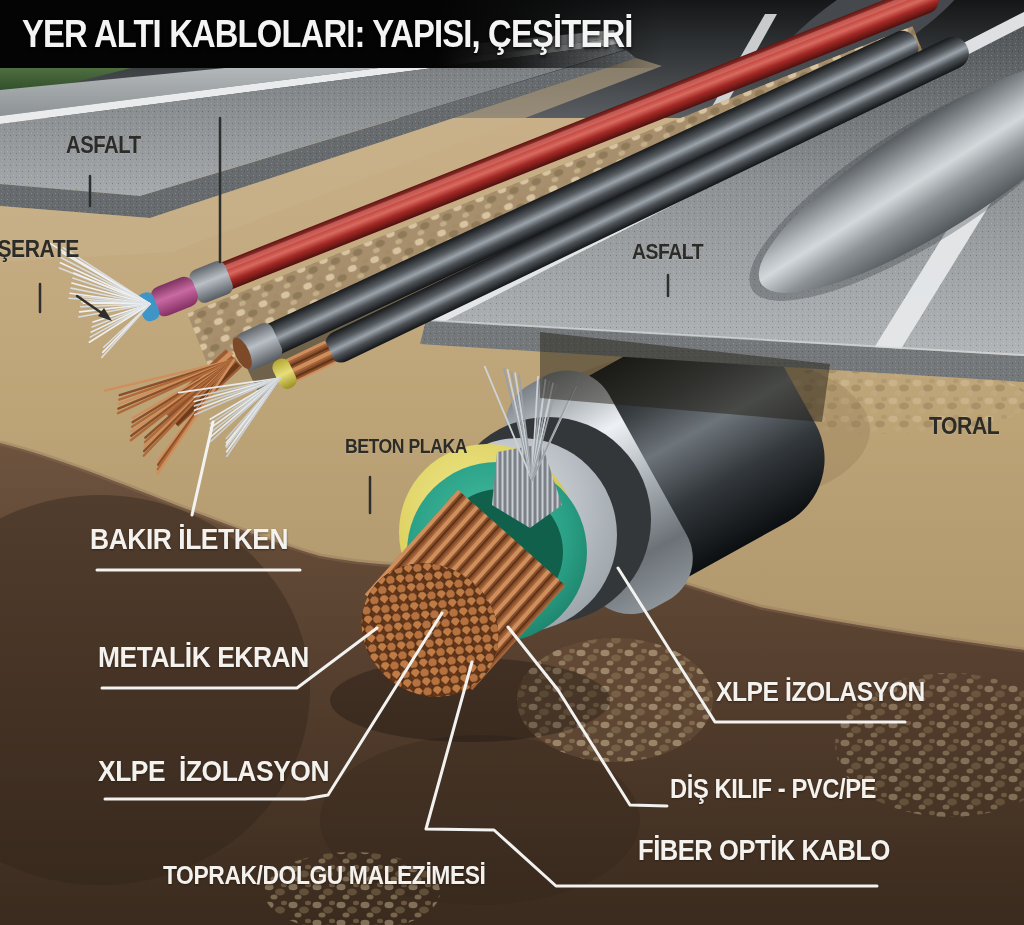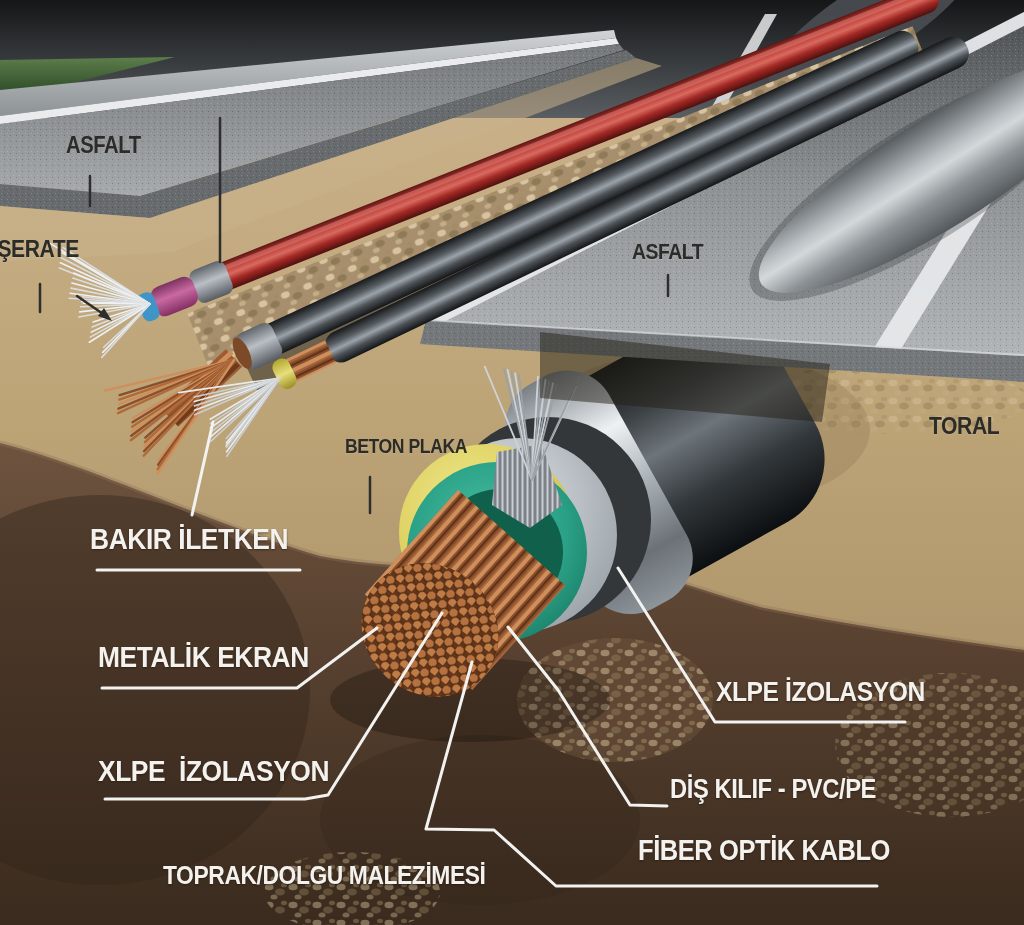--- a/index.html
+++ b/index.html
@@ -359,20 +359,23 @@
   <path d="M220,118 L220,262"></path>
   <path d="M90,176 L90,206"></path>
   <path d="M40,284 L40,312"></path>
   <path d="M77,296 L106,316"></path>
   <path d="M668,275 L668,296"></path>
   <path d="M370,477 L370,513"></path>
 </g>
 <polygon points="112,321 98,316 104,308" fill="#2e2e2c"></polygon>
 </svg>
 
+<div id="banner">
+  <div id="title">YER ALTI KABLOLARI: YAPISI, ÇEŞİTERİ</div>
+</div>
 
 <div class="lbld" style="left:66px;top:134px;font-size:23px">ASFALT</div>
 <div class="lbld" style="left:-8px;top:237px;font-size:24px">İŞERATE</div>
 <div class="lbld" style="left:632px;top:241px;font-size:22px">ASFALT</div>
 <div class="lbld" style="left:929px;top:414px;font-size:24px">TORAL</div>
 <div class="lbld" style="left:345px;top:436px;font-size:20px">BETON PLAKA</div>
 
 <div class="lbl" style="left:90px;top:524px;font-size:30px">BAKIR İLETKEN</div>
 <div class="lbl" style="left:98px;top:642px;font-size:30px">METALİK EKRAN</div>
 <div class="lbl" style="left:98px;top:756px;font-size:30px">XLPE  İZOLASYON</div>

